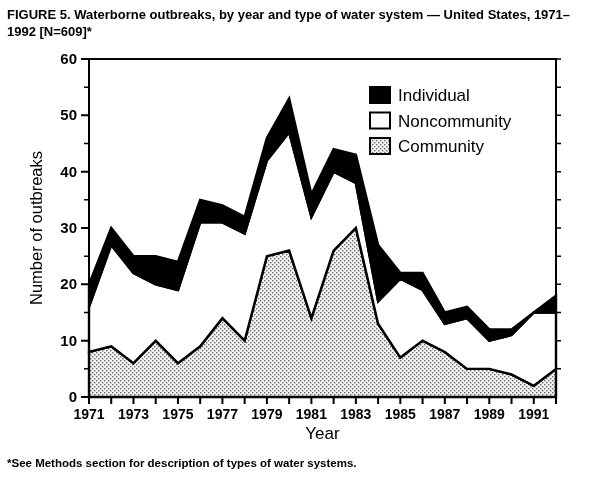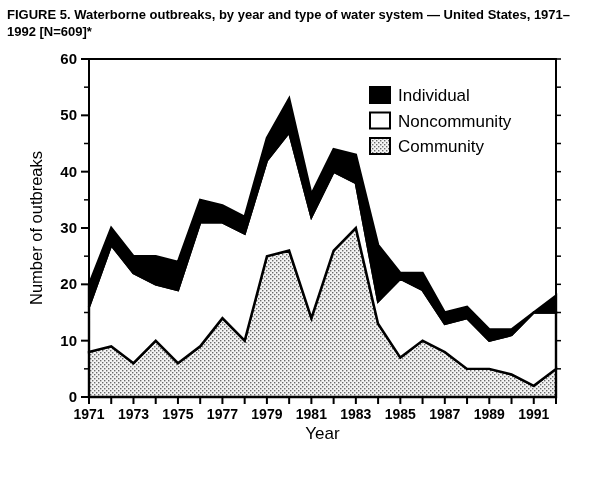--- a/index.html
+++ b/index.html
@@ -1,17 +1,17 @@
 <!DOCTYPE html>
 <html><head>
 <meta charset="utf-8">
 <style>
   html,body{margin:0;padding:0;background:#ffffff;}
   #page{position:relative;width:606px;height:493px;background:#ffffff;overflow:hidden;
-        font-family:"Liberation Sans",sans-serif;color:#000;}
+        font-family:"Liberation Sans",sans-serif;color:#000;border-radius:29px;}
   .title{position:absolute;left:7px;top:7px;width:580px;
          font-size:13px;line-height:1.3;font-weight:700;letter-spacing:0;}
   .footnote{position:absolute;left:7px;top:457px;width:560px;
             font-size:11.5px;font-weight:700;}
   svg{position:absolute;left:0;top:0;}
   text{font-family:"Liberation Sans",sans-serif;fill:#000;}
 </style>
 </head>
 <body>
 
@@ -98,13 +98,14 @@
       <text x="42" y="228" text-anchor="middle" font-size="16.5" transform="rotate(-90 42 228)">Number of outbreaks</text>
       <g>
         <rect x="370" y="87" width="20" height="16" fill="#000000" stroke="#000000" stroke-width="2"></rect>
         <text x="398" y="101" font-size="17">Individual</text>
         <rect x="370" y="112.5" width="20" height="16" fill="#ffffff" stroke="#000000" stroke-width="2"></rect>
         <text x="398" y="126.5" font-size="17">Noncommunity</text>
         <rect x="370" y="138" width="20" height="16" fill="url(#stipple)" stroke="#000000" stroke-width="2"></rect>
         <text x="398" y="152" font-size="17">Community</text>
       </g>
     </svg>
+  <div class="footnote">*See Methods section for description of types of water systems.</div>
 </div>
 
 </body></html>

